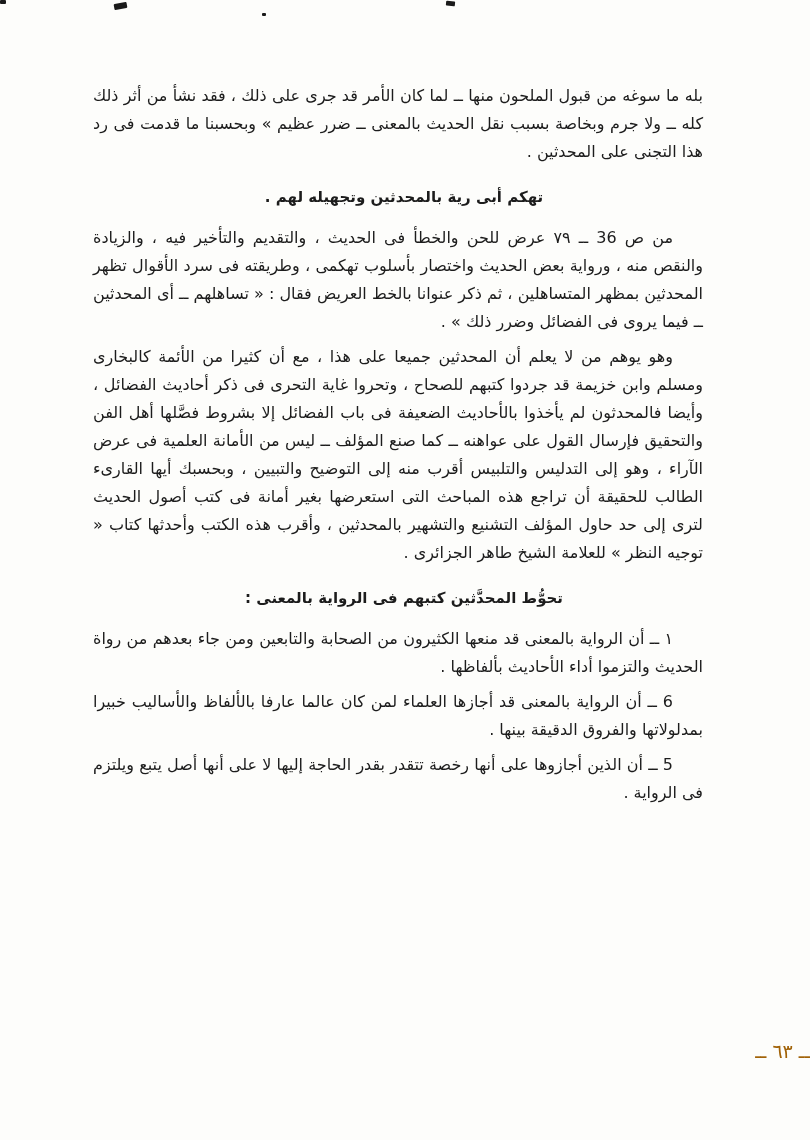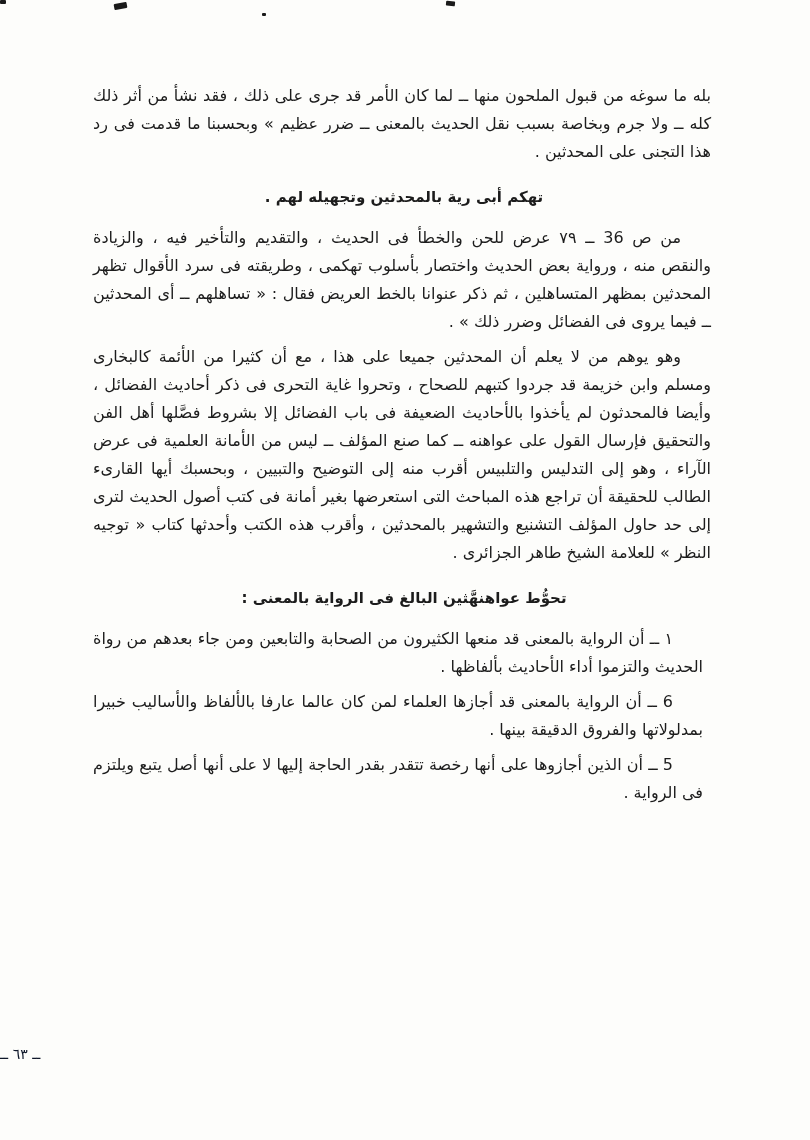--- a/index.html
+++ b/index.html
@@ -26,21 +26,21 @@
     top: 82px;
     right: 95px;
     width: 622px;
     direction: rtl;
     text-align: justify;
     font-size: 16px;
     line-height: 28px;
     letter-spacing: 0.1px;
   }
   .para {
-    margin: 0 4px 7px 0;
+    margin: 0 12px 7px 0;
     text-indent: 30px;
   }
   .para.no-indent {
     text-indent: 0;
   }
   .heading {
     font-weight: bold;
     font-size: 15px;
     line-height: 30px;
     text-align: center;
@@ -49,24 +49,24 @@
   }
   .item {
     margin: 0 12px 7px 0;
     text-indent: 30px;
   }
   .page-number {
     position: absolute;
     bottom: 78px;
     left: 0;
     right: 0;
-    text-align: left;
+    text-align: right;
     direction: rtl;
-    font-size: 14px;
-    color: #0f172a;
+    font-size: 19px;
+    color: #a16207;
   }
 </style>
 </head>
 <body>
 
 <div class="page">
 
   <div class="speck" style="left:114px; top:3px; width:13px; height:6px; transform:rotate(-10deg);"></div>
   <div class="speck" style="left:262px; top:13px; width:4px; height:3px;"></div>
   <div class="speck" style="left:446px; top:1px; width:9px; height:5px; transform:rotate(6deg);"></div>
@@ -75,21 +75,21 @@
   <div class="content">
 
     <p class="para no-indent">بله ما سوغه من قبول الملحون منها ــ لما كان الأمر قد جرى على ذلك ، فقد نشأ من أثر ذلك كله ــ ولا جرم وبخاصة بسبب نقل الحديث بالمعنى ــ ضرر عظيم » وبحسبنا ما قدمت فى رد هذا التجنى على المحدثين .</p>
 
     <h2 class="heading">تهكم أبى رية بالمحدثين وتجهيله لهم .</h2>
 
     <p class="para">من ص 36 ــ ٧٩ عرض للحن والخطأ فى الحديث ، والتقديم والتأخير فيه ، والزيادة والنقص منه ، ورواية بعض الحديث واختصار بأسلوب تهكمى ، وطريقته فى سرد الأقوال تظهر المحدثين بمظهر المتساهلين ، ثم ذكر عنوانا بالخط العريض فقال : « تساهلهم ــ أى المحدثين ــ فيما يروى فى الفضائل وضرر ذلك » .</p>
 
     <p class="para">وهو يوهم من لا يعلم أن المحدثين جميعا على هذا ، مع أن كثيرا من الأئمة كالبخارى ومسلم وابن خزيمة قد جردوا كتبهم للصحاح ، وتحروا غاية التحرى فى ذكر أحاديث الفضائل ، وأيضا فالمحدثون لم يأخذوا بالأحاديث الضعيفة فى باب الفضائل إلا بشروط فصَّلها أهل الفن والتحقيق فإرسال القول على عواهنه ــ كما صنع المؤلف ــ ليس من الأمانة العلمية فى عرض الآراء ، وهو إلى التدليس والتلبيس أقرب منه إلى التوضيح والتبيين ، وبحسبك أيها القارىء الطالب للحقيقة أن تراجع هذه المباحث التى استعرضها بغير أمانة فى كتب أصول الحديث لترى إلى حد حاول المؤلف التشنيع والتشهير بالمحدثين ، وأقرب هذه الكتب وأحدثها كتاب « توجيه النظر » للعلامة الشيخ طاهر الجزائرى .</p>
 
-    <h2 class="heading">تحوُّط عواهنهَّثين البالغ فى الرواية بالمعنى :</h2>
+    <h2 class="heading">تحوُّط المحدَّثين كتبهم فى الرواية بالمعنى :</h2>
 
 
     <p class="item">١ ــ أن الرواية بالمعنى قد منعها الكثيرون من الصحابة والتابعين ومن جاء بعدهم من رواة الحديث والتزموا أداء الأحاديث بألفاظها .</p>
 
     <p class="item">6 ــ أن الرواية بالمعنى قد أجازها العلماء لمن كان عالما عارفا بالألفاظ والأساليب خبيرا بمدلولاتها والفروق الدقيقة بينها .</p>
 
     <p class="item">5 ــ أن الذين أجازوها على أنها رخصة تتقدر بقدر الحاجة إليها لا على أنها أصل يتبع ويلتزم فى الرواية .</p>
 
   </div>
 

